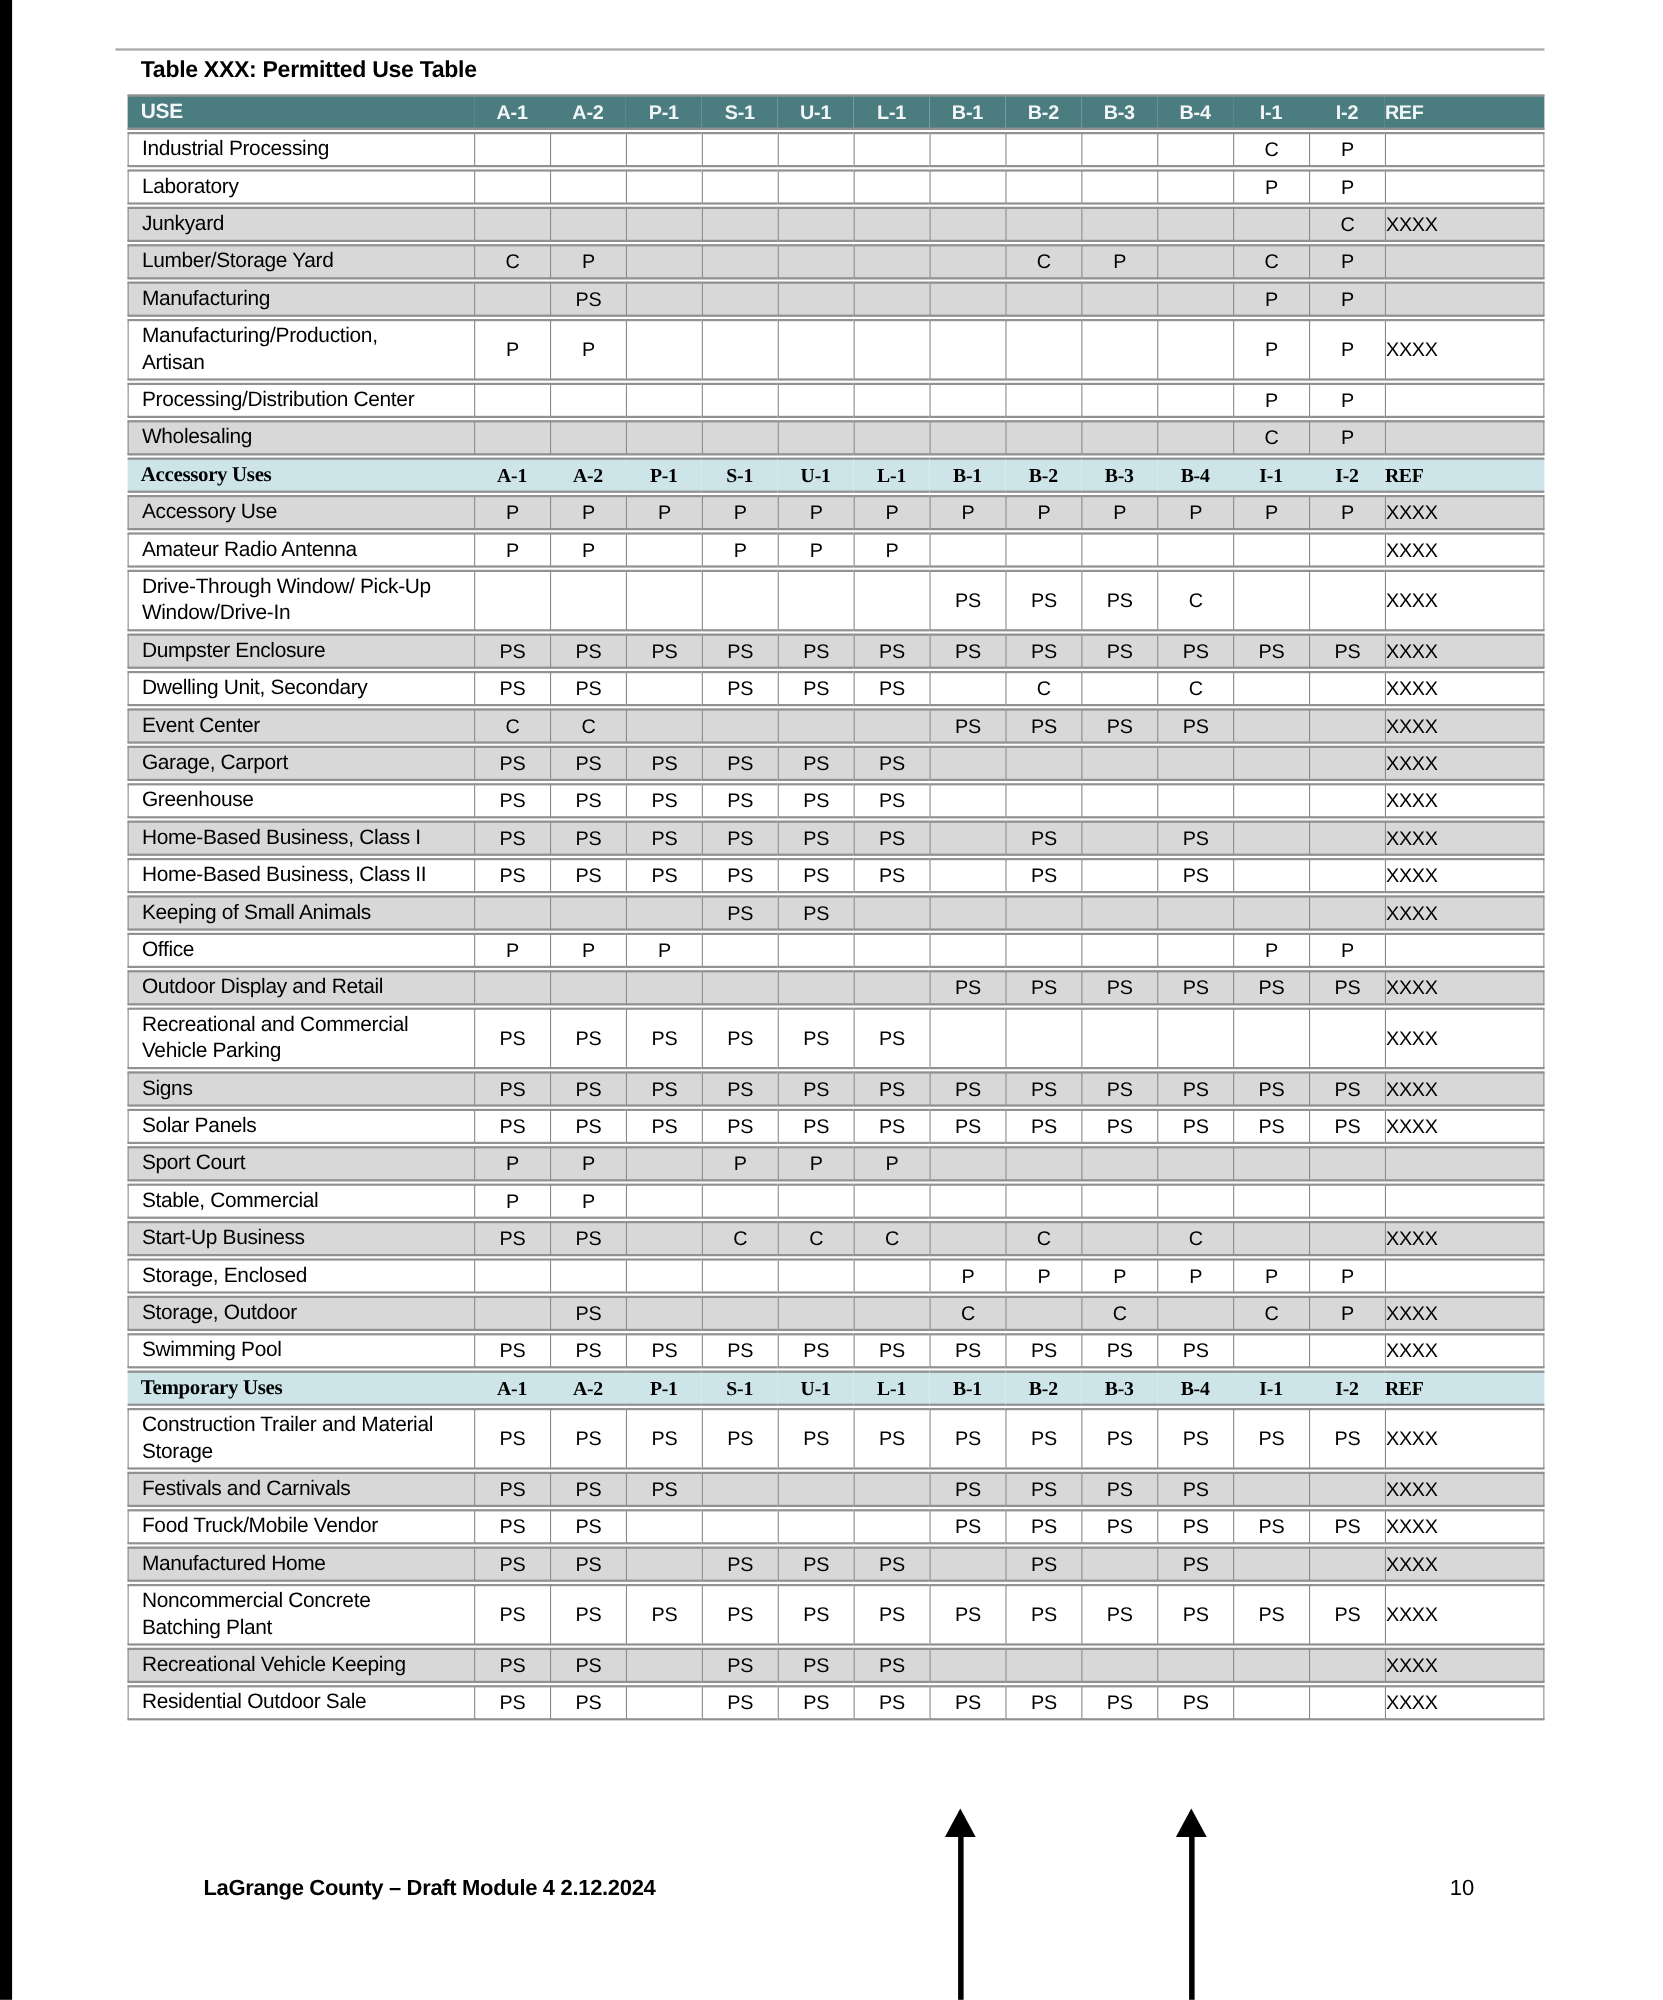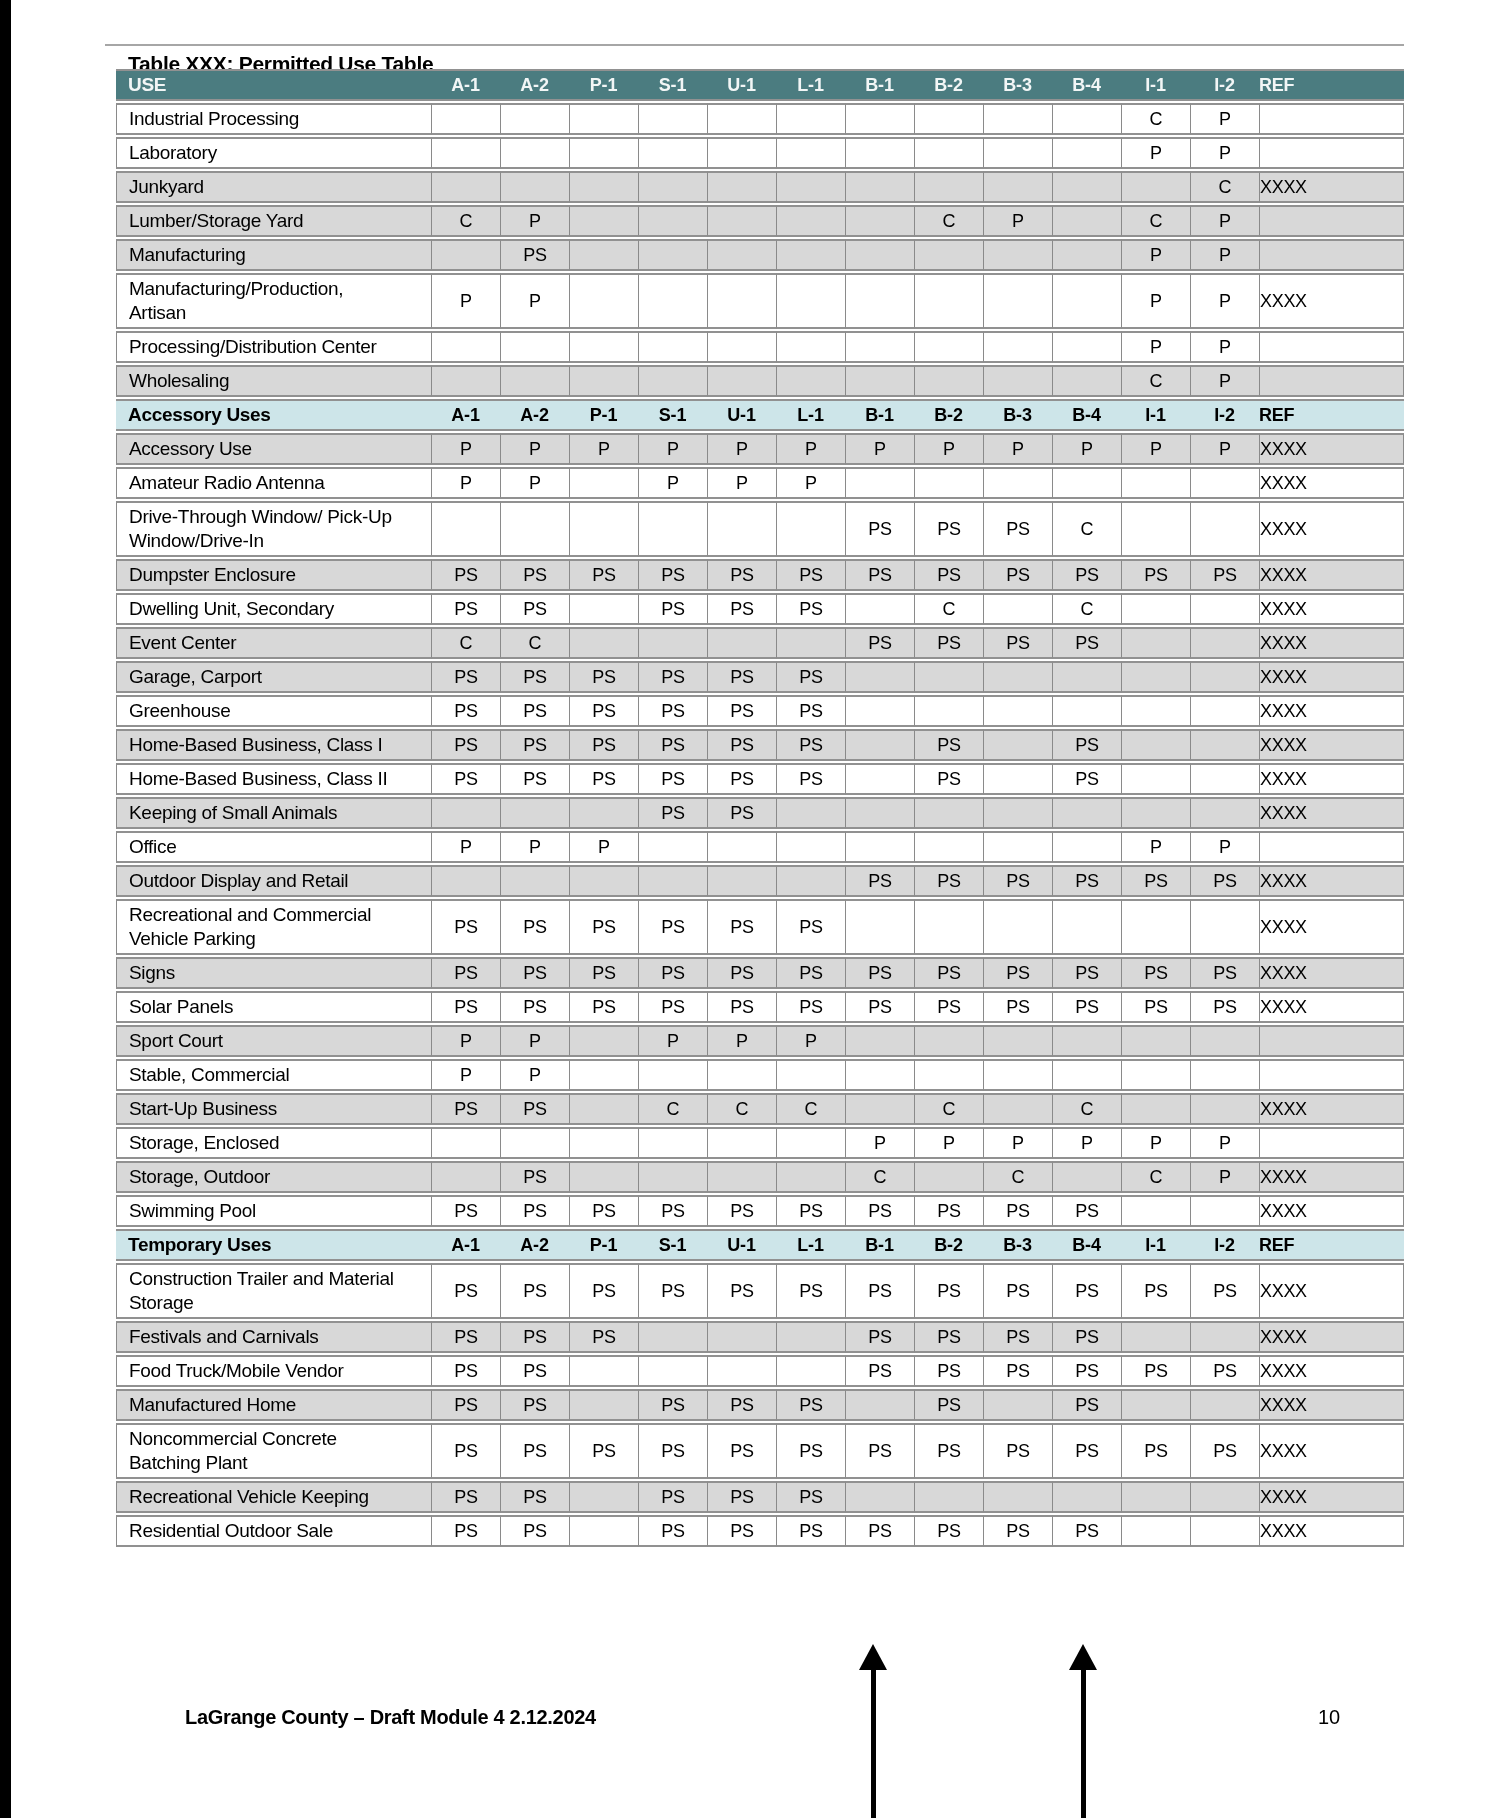--- a/index.html
+++ b/index.html
@@ -28,21 +28,21 @@
   }
   .top-rule{
     position:absolute;left:105px;top:44px;width:1299px;height:2px;
     background:#a6a6a6;
   }
   .doc-title{
     position:absolute;left:128px;top:52px;
     font-size:21px;font-weight:bold;letter-spacing:-0.3px;
   }
   .table-wrap{
-    position:absolute;left:116px;top:67px;width:1288px;
+    position:absolute;left:116px;top:84px;width:1288px;
   }
   table.use-table{
     border-collapse:separate;
     border-spacing:0 2px;
     table-layout:fixed;
     width:1288px;
     font-size:19px;
     letter-spacing:-0.3px;
   }
   table.use-table td, table.use-table th{
@@ -73,20 +73,21 @@
     font-weight:bold;
     font-size:18px;
   }
   tr.head-row th.use-cell{font-size:19px;}
   
   tr.section-row td{
     background:var(--section-bg);
     font-weight:bold;
     font-size:18px;
     color:#000;
+    font-family:Liberation Serif, serif;
   }
   tr.section-row td.use-cell{font-size:19px;}
   
   .footer-left{
     position:absolute;left:185px;top:1706px;
     font-size:20px;font-weight:bold;letter-spacing:-0.3px;
   }
   .page-number{
     position:absolute;left:1318px;top:1706px;
     font-size:20px;

